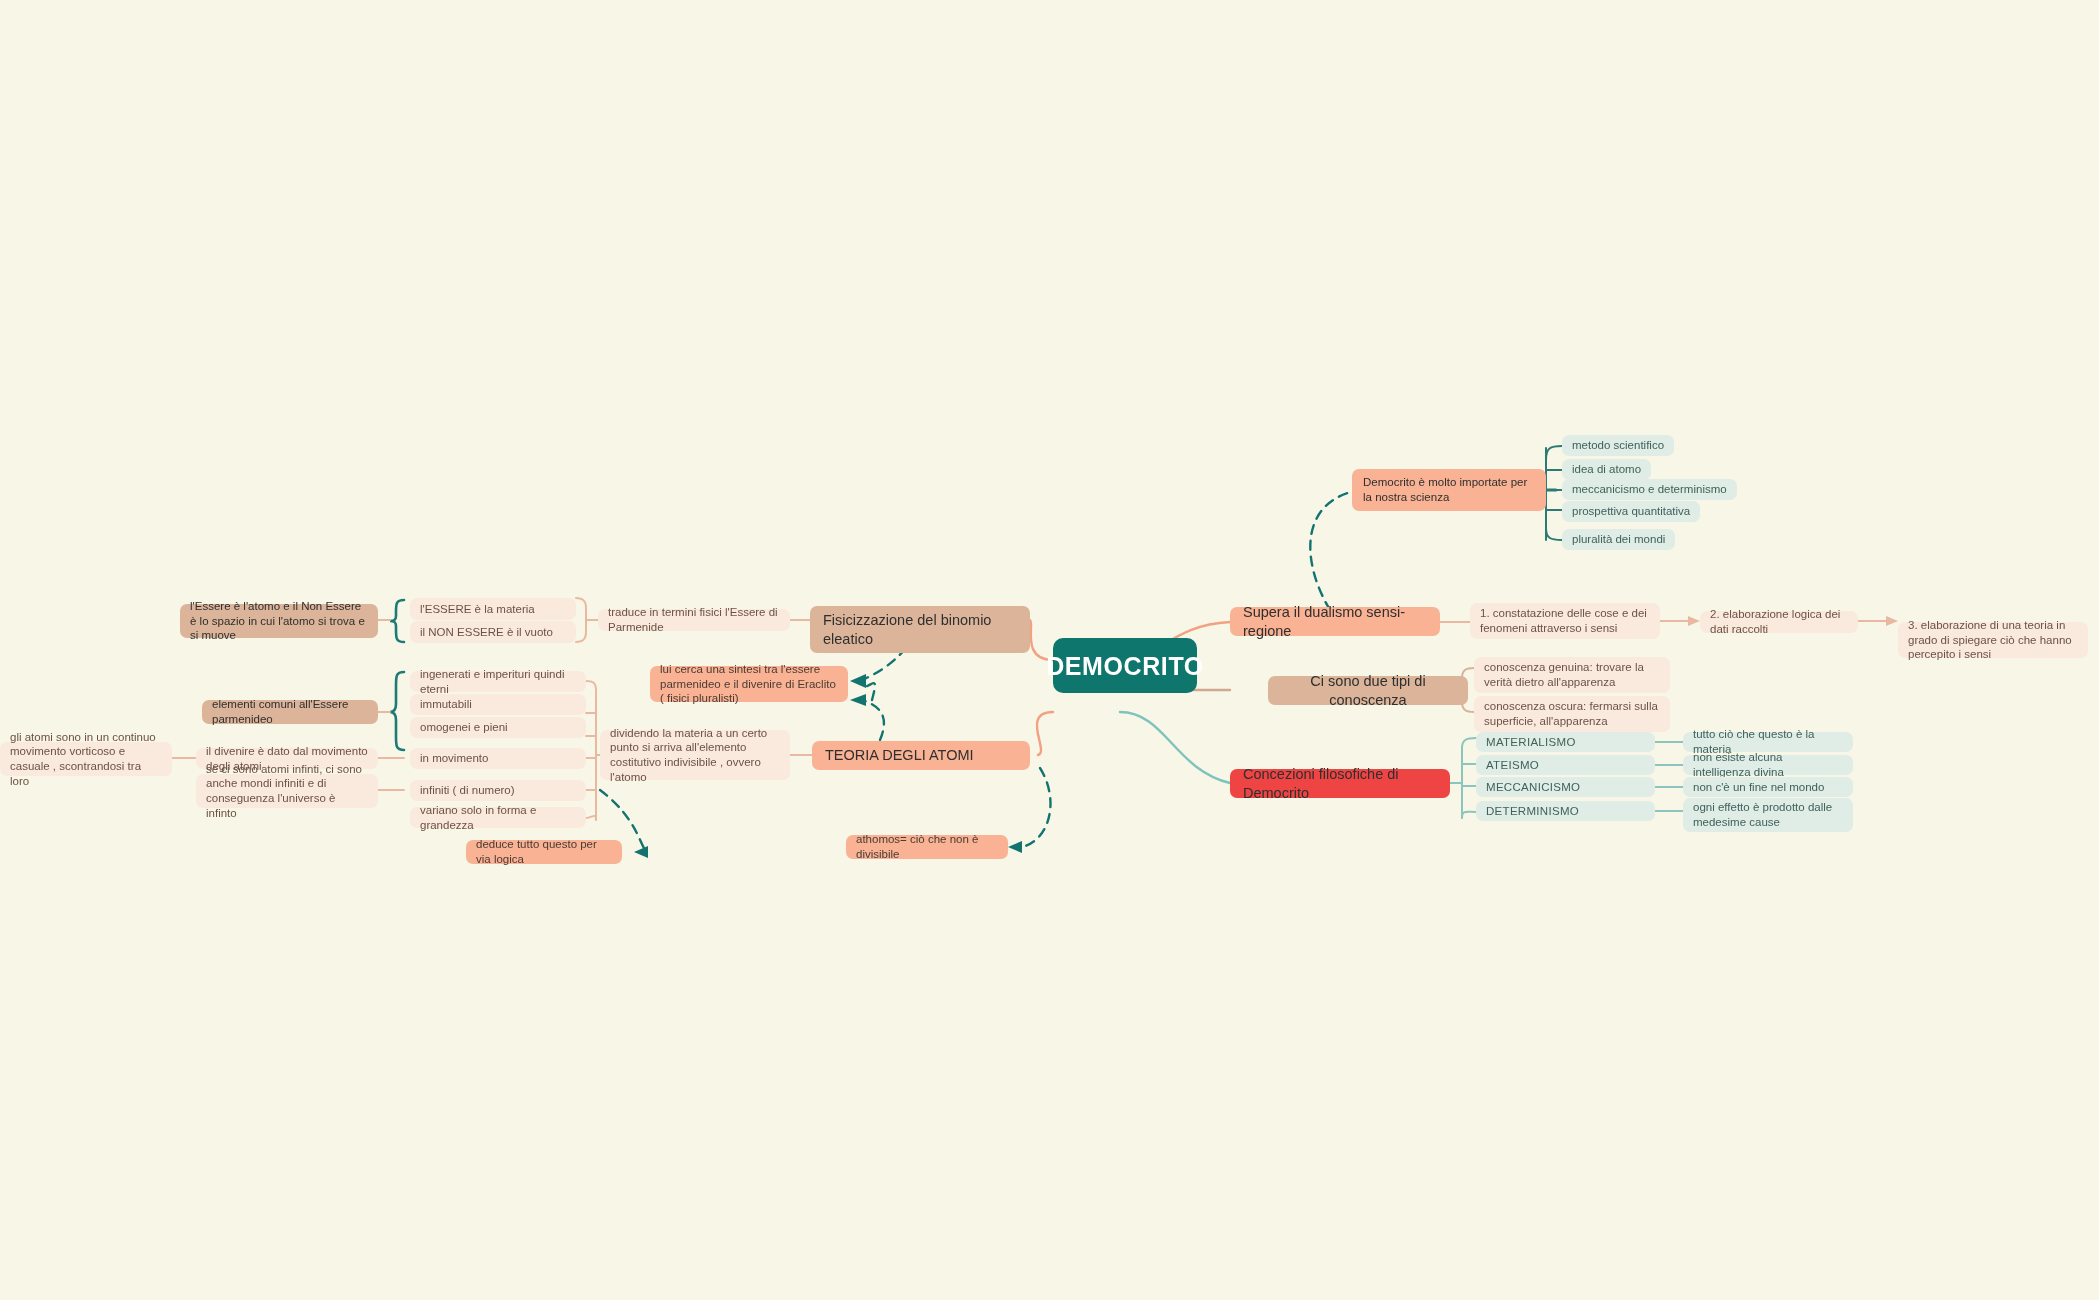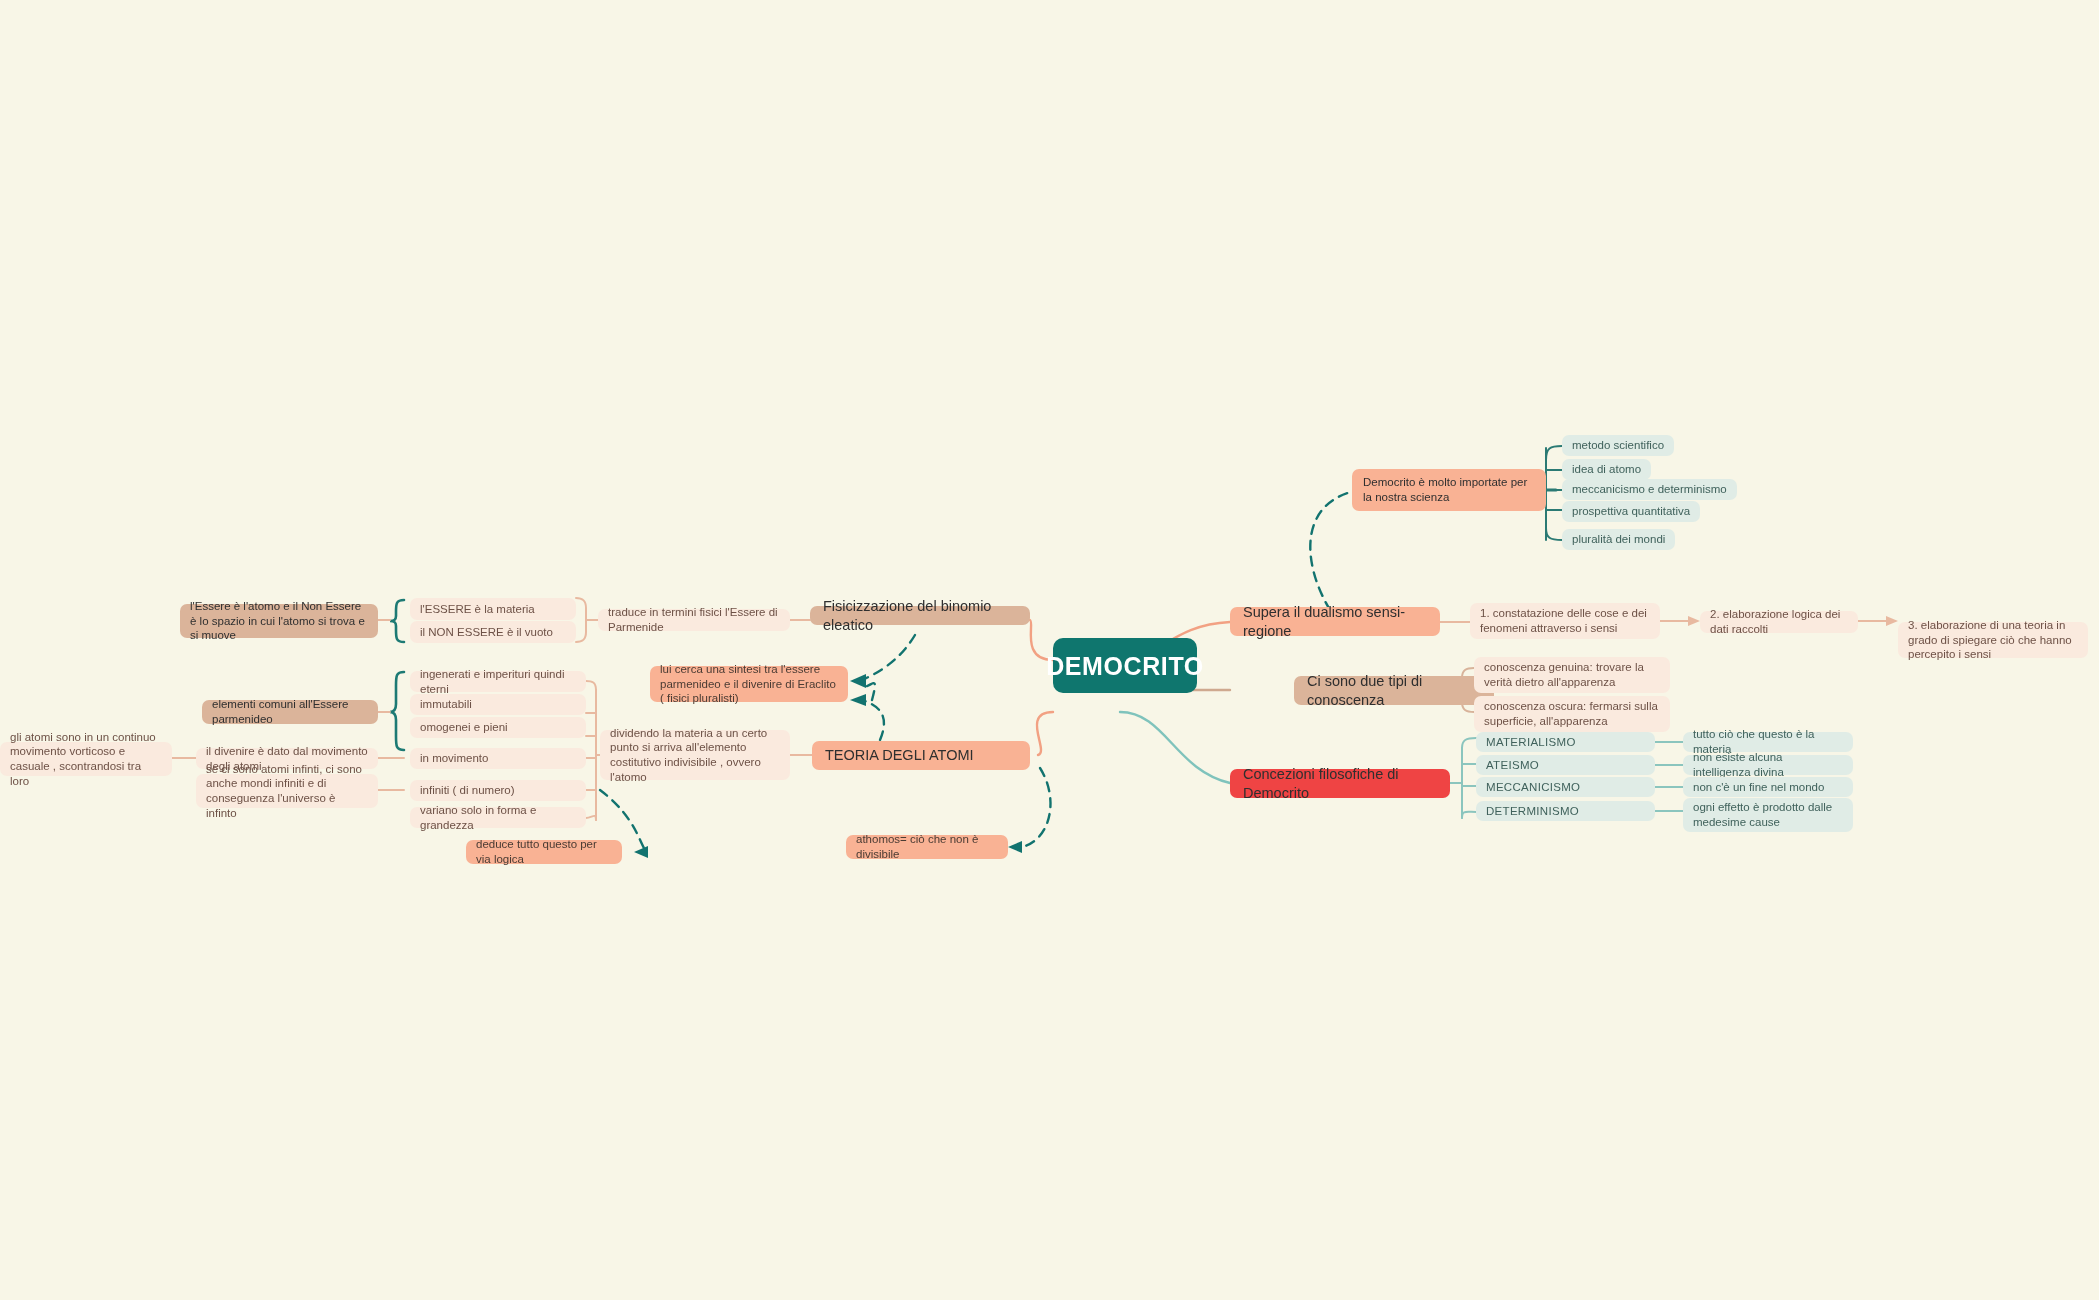--- a/index.html
+++ b/index.html
@@ -217,21 +217,21 @@
   <div class="node n-peach" style="left:1470px; top:603px; width:190px; height:36px;">
     <span>1. constatazione delle cose e dei fenomeni attraverso i sensi</span>
   </div>
   <div class="node n-peach" style="left:1700px; top:611px; width:158px; height:22px;">
     <span>2. elaborazione logica dei dati raccolti</span>
   </div>
   <div class="node n-peach" style="left:1898px; top:603px; width:190px; height:36px;margin-top:19px;">
     <span>3. elaborazione di una teoria in grado di spiegare ciò che hanno percepito i sensi</span>
   </div>
 
-  <div class="node n-tan" style="left:1294px; top:676px; width:200px; height:29px;">
+  <div class="node n-tan" style="left:1268px; top:676px; width:200px; height:29px;text-align:center;">
     <span>Ci sono due tipi di conoscenza</span>
   </div>
   <div class="node n-peach" style="left:1474px; top:657px; width:196px; height:36px;">
     <span>conoscenza genuina: trovare la verità dietro all'apparenza</span>
   </div>
   <div class="node n-peach" style="left:1474px; top:696px; width:196px; height:36px;">
     <span>conoscenza oscura: fermarsi sulla superficie, all'apparenza</span>
   </div>
 
   <div class="node n-teal" style="left:1230px; top:769px; width:220px; height:29px;">
@@ -257,21 +257,21 @@
   <div class="node n-mint" style="left:1683px; top:755px; width:170px; height:20px;">
     <span>non esiste alcuna intelligenza divina</span>
   </div>
   <div class="node n-mint" style="left:1683px; top:777px; width:170px; height:20px;">
     <span>non c'è un fine nel mondo</span>
   </div>
   <div class="node n-mint" style="left:1683px; top:798px; width:170px; height:34px;">
     <span>ogni effetto è prodotto dalle medesime cause</span>
   </div>
 
-  <div class="node n-tan" style="left:810px; top:606px; width:220px; height:19px;">
+  <div class="node n-tan" style="left:810px; top:606px; width:220px; height:47px;">
     <span>Fisicizzazione del binomio eleatico</span>
   </div>
   <div class="node n-peach" style="left:598px; top:609px; width:192px; height:22px;">
     <span>traduce in termini fisici l'Essere di Parmenide</span>
   </div>
   <div class="node n-peach" style="left:410px; top:598px; width:166px; height:22px;">
     <span>l'ESSERE è la materia</span>
   </div>
   <div class="node n-peach" style="left:410px; top:621px; width:166px; height:22px;">
     <span>il NON ESSERE è il vuoto</span>

